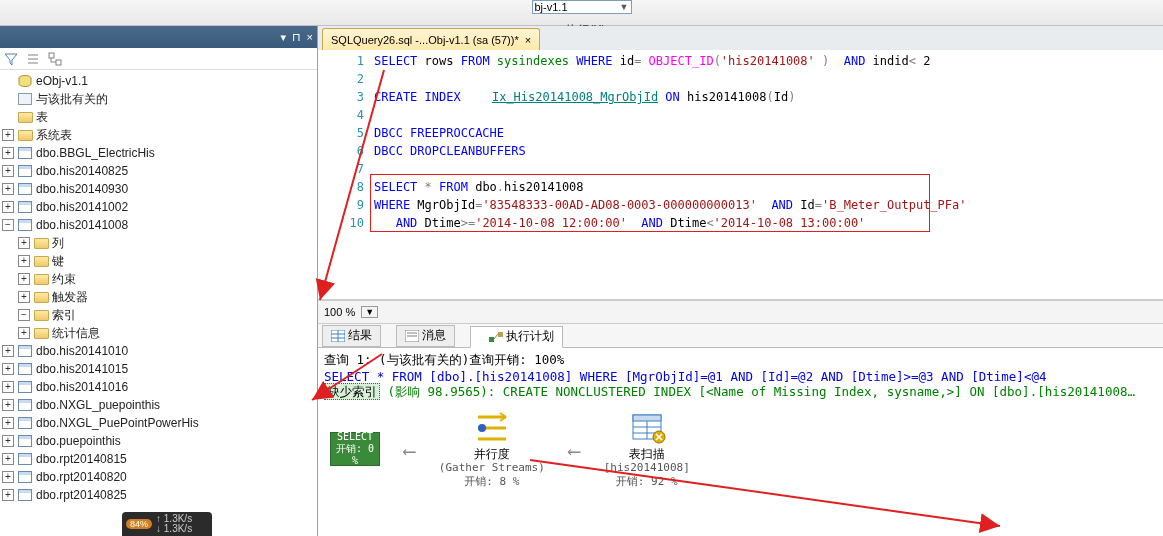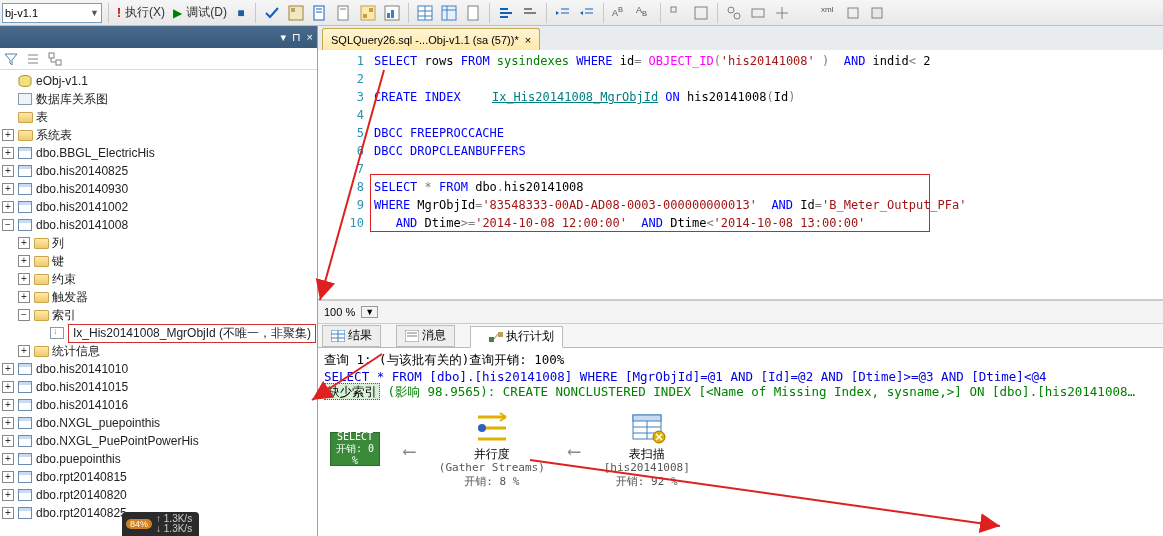--- a/index.html
+++ b/index.html
@@ -1,19 +1,19 @@
 <!DOCTYPE html>
 <html><head>
 <meta charset="utf-8">
 <style>
   * { box-sizing: border-box; margin: 0; padding: 0; }
   body { font-family: "Microsoft YaHei", Tahoma, sans-serif; font-size: 12px; background: #fff; overflow: hidden; width: 1163px; height: 536px; position: relative; }
 
   
-  .topbar { height: 26px; background: linear-gradient(#f6f6f6,#e8e8e8); border-bottom: 1px solid #c0c0c0; display: flex; align-items: center; padding: 12px 2px; gap: 4px; }
+  .topbar { height: 26px; background: linear-gradient(#f6f6f6,#e8e8e8); border-bottom: 1px solid #c0c0c0; display: flex; align-items: center; padding: 0 2px; gap: 4px; flex-direction: column; }
   .combo { width: 100px; height: 20px; border: 1px solid #7b9ebd; background: #fff; font-size: 11px; padding: 0 2px; display: flex; align-items: center; justify-content: space-between; }
   .combo .arrow { font-size: 9px; color: #555; }
   .tb-sep { width: 1px; height: 20px; background: #c8c8c8; margin: 0 2px; }
   .tb-btn { min-width: 16px; height: 20px; display: flex; align-items: center; justify-content: center; padding: 0 2px; cursor: pointer; }
   .tb-ico { width: 16px; height: 16px; display: inline-block; }
   .tb-exec { color: #c00000; font-weight: bold; }
   .tb-debug { color: #008000; }
   .tb-stop { color: #1d5ea9; }
   svg { display: block; }
 
@@ -76,21 +76,21 @@
   .opicon.select .t { color: #fff; font-size: 10px; text-align: center; line-height: 12px; }
   .opicon.parallel svg, .opicon.scan svg { }
   .arrowop { font-size: 18px; color: #888; align-self: center; }
   .oplabel { line-height: 14px; text-align: center; }
   .opsub { color: #555; font-size: 11px; }
 
   
   .overlay-svg { position: absolute; left: 0; top: 0; pointer-events: none; }
 
   
-  .speedw { position: absolute; left: 122px; bottom: 0; width: 77px; height: 24px; background: #2b2b2b; border-radius: 4px 4px 0 0; color: #ccc; font-size: 10px; display: flex; align-items: center; padding: 0 4px; gap: 4px; }
+  .speedw { position: absolute; left: 122px; bottom: 0; width: 90px; height: 24px; background: #2b2b2b; border-radius: 4px 4px 0 0; color: #ccc; font-size: 10px; display: flex; align-items: center; padding: 0 4px; gap: 4px; }
   .speedw .pct { background: #d08020; color: #fff; border-radius: 6px; padding: 0 4px; font-size: 9px; }
 </style>
 </head>
 <body>
 
 <div class="topbar">
   <div class="combo">
     <span>bj-v1.1</span>
     <span class="arrow">▼</span>
   </div>
@@ -325,21 +325,21 @@
               <path d="M1 3 L1 9 A6 2.5 0 0 0 13 9 L13 3" fill="#f0e080" stroke="#b09030"></path>
             </svg>
           </span>
           <span>eObj-v1.1</span>
         </div>
       <div class="node ind0">
           <span class="noexp"></span>
           <span class="fico">
             <span class="diagico"></span>
           </span>
-          <span>数据库关系图</span>
+          <span>与该批有关的</span>
         </div>
       <div class="node ind0">
           <span class="noexp"></span>
           <span class="fico">
             <span class="folder"></span>
           </span>
           <span>表</span>
         </div>
       <div class="node ind0">
           <span class="exp">+</span>
@@ -412,27 +412,20 @@
             <span class="folder"></span>
           </span>
           <span>触发器</span>
         </div>
       <div class="node ind1">
           <span class="exp">−</span>
           <span class="fico">
             <span class="folder"></span>
           </span>
           <span>索引</span>
-        </div>
-      <div class="node ind2">
-          <span class="noexp"></span>
-          <span class="fico">
-            <span class="idxico"></span>
-          </span>
-          <span class="highlight-index">Ix_His20141008_MgrObjId (不唯一，非聚集)</span>
         </div>
       <div class="node ind1">
           <span class="exp">+</span>
           <span class="fico">
             <span class="folder"></span>
           </span>
           <span>统计信息</span>
         </div>
 
       <div class="node ind0">

